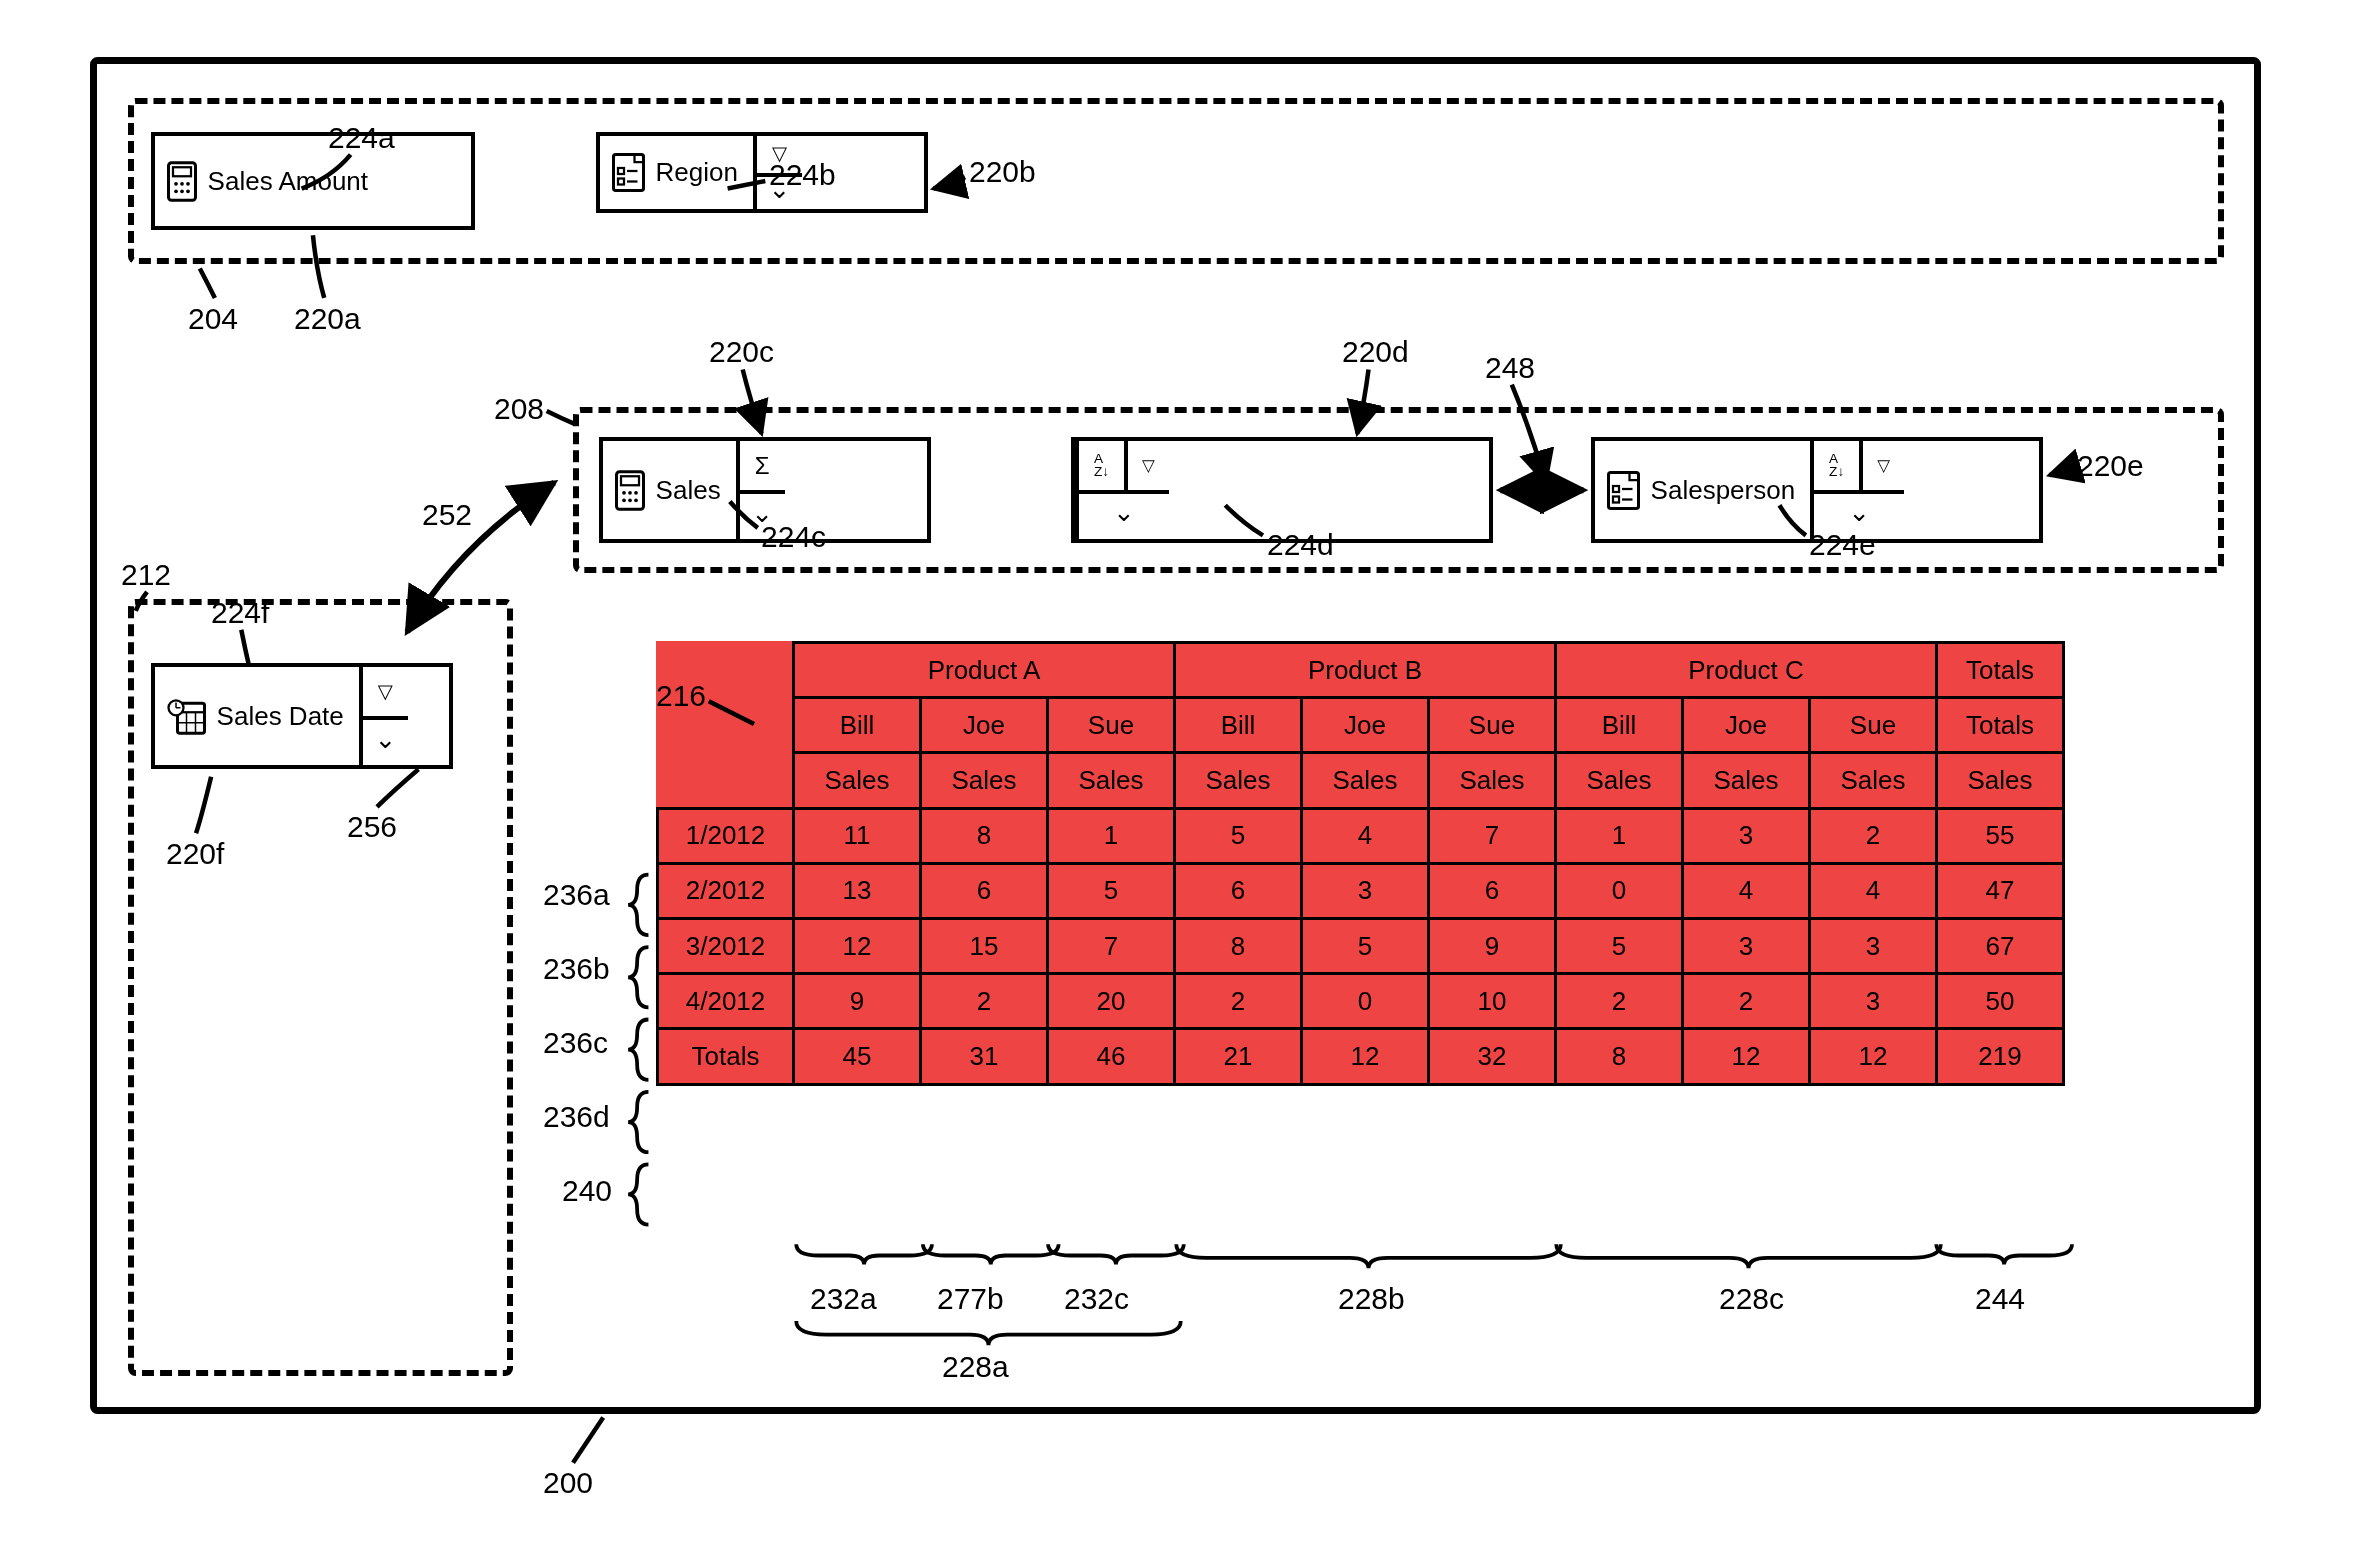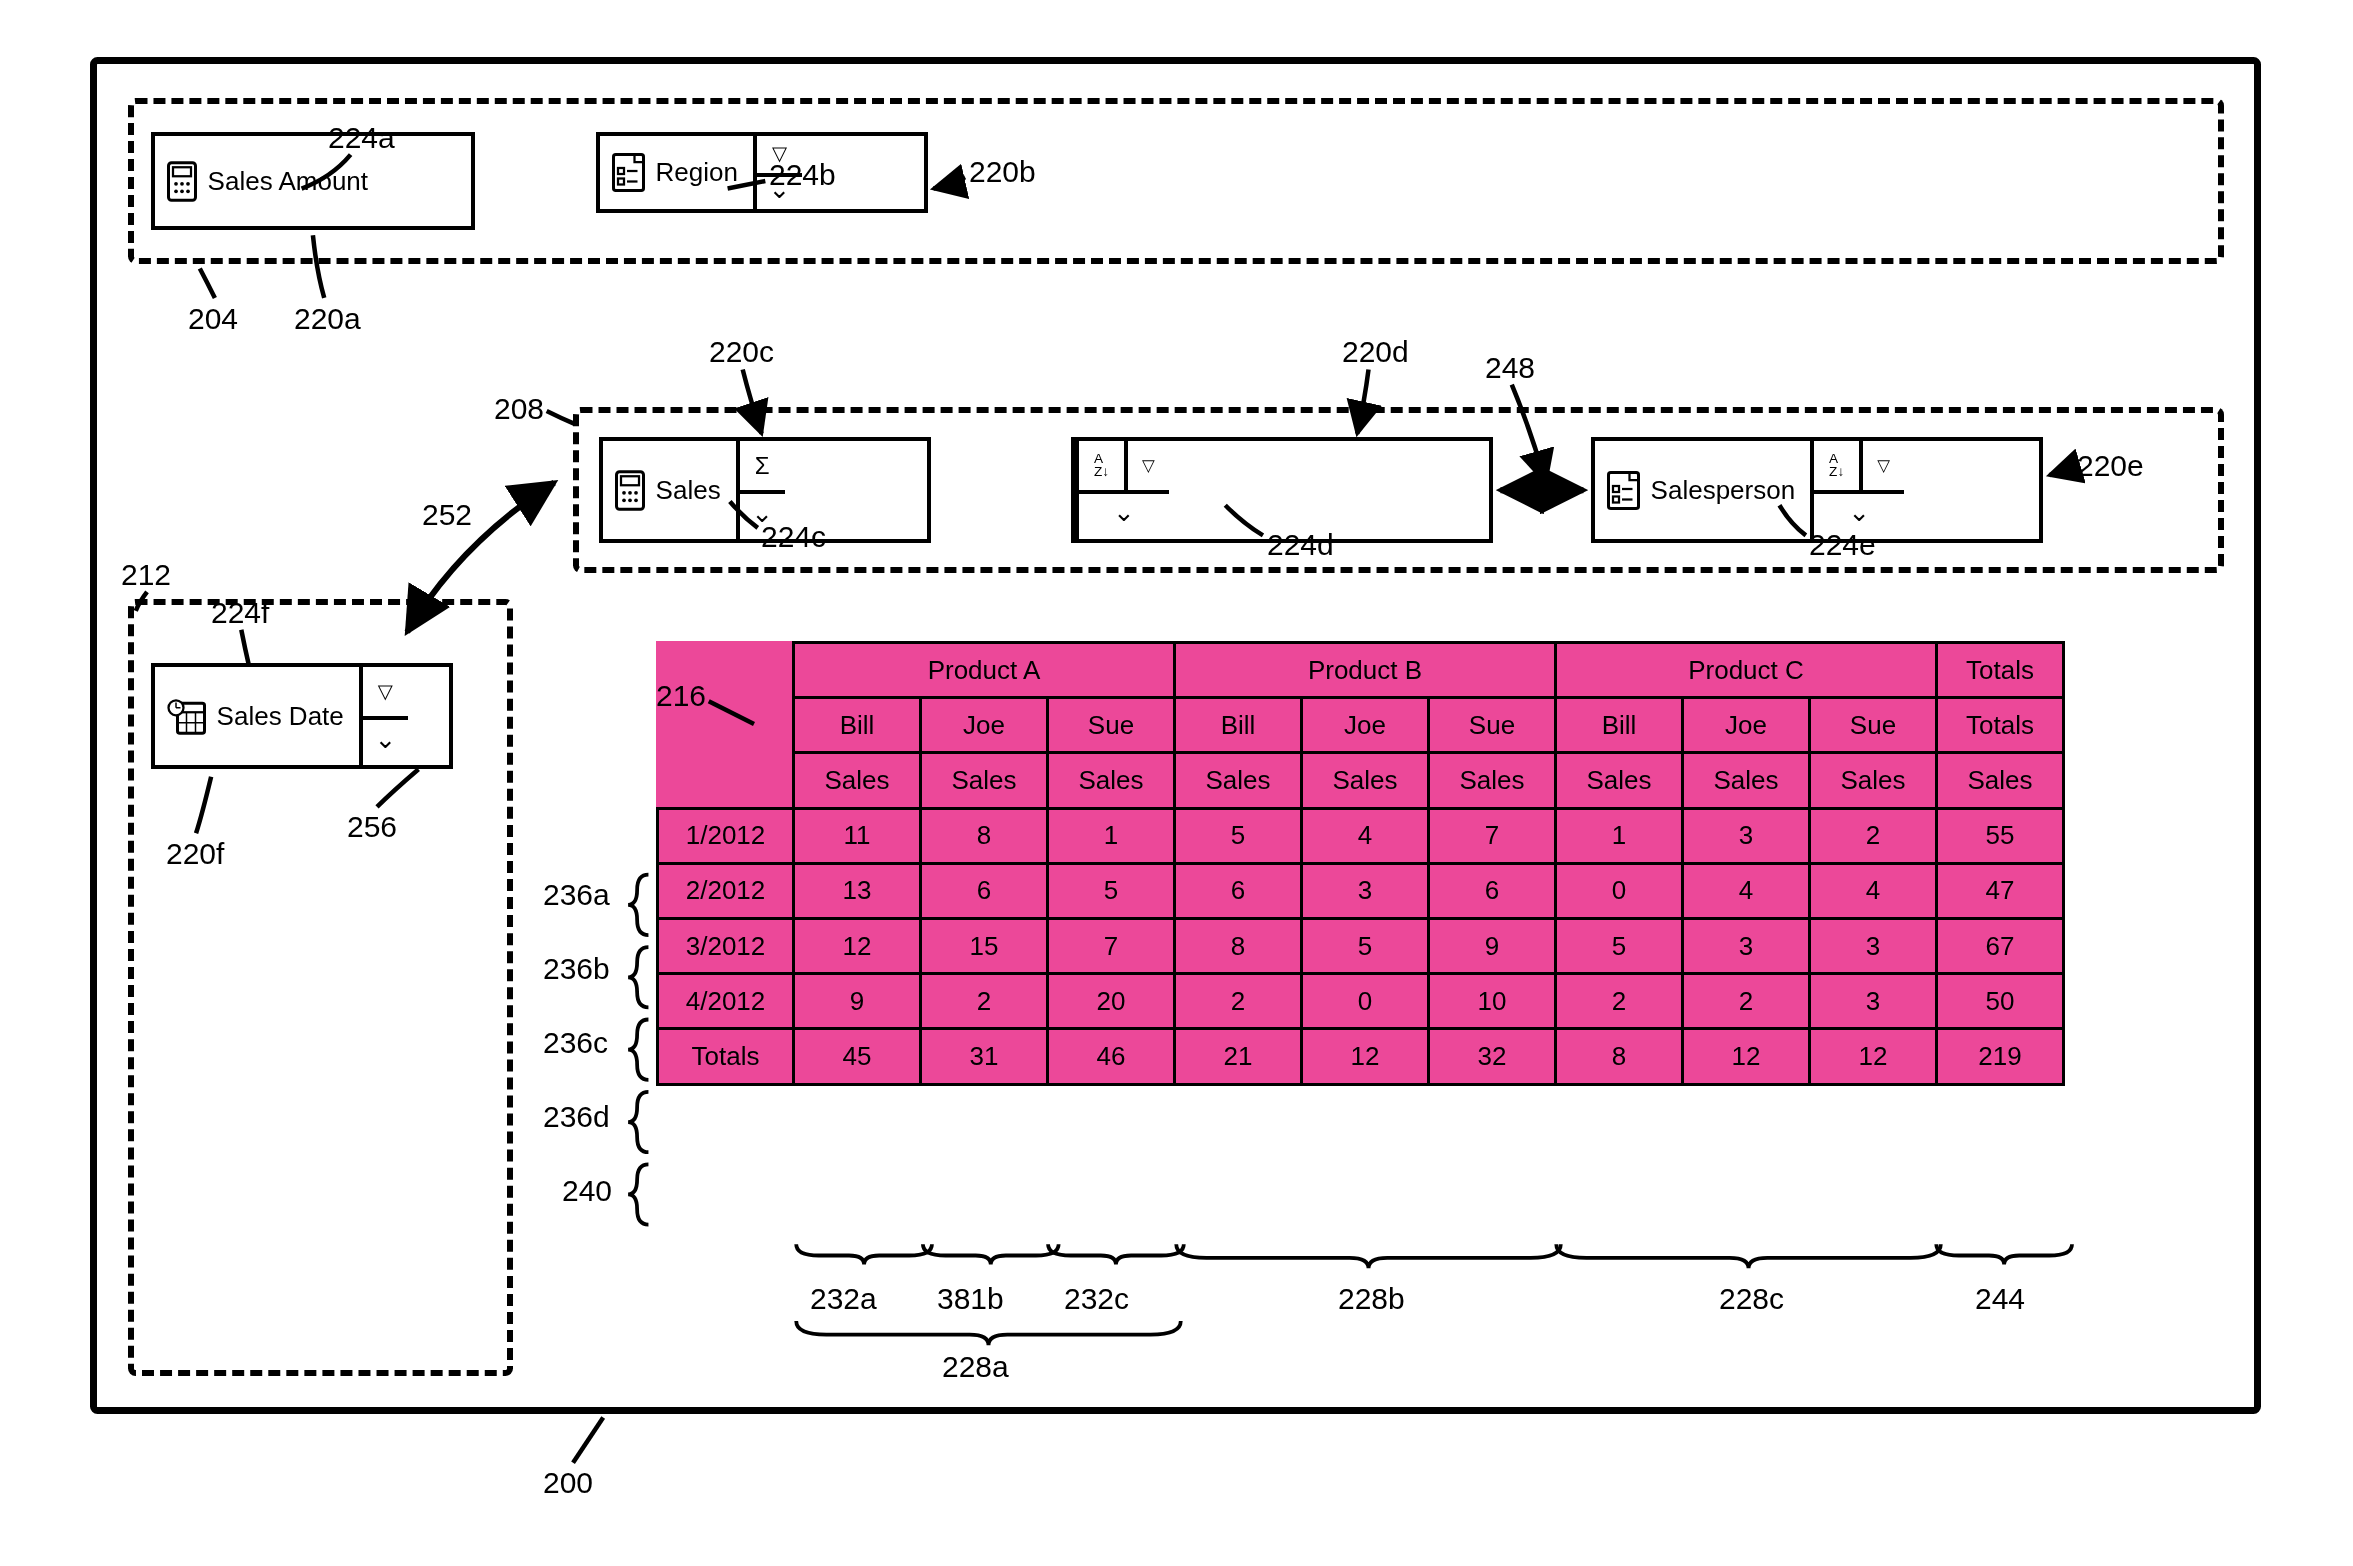--- a/index.html
+++ b/index.html
@@ -86,21 +86,21 @@
   .text { font-size: 26px; }
 
   
   .lbl { position: absolute; font-size: 30px; white-space: nowrap; }
   svg.overlay { position: absolute; left:0; top:0; width:2354px; height:1567px; pointer-events: none; }
 
   
   table.data {
     position: absolute;
     border-collapse: collapse;
-    background: #ec4899;
+    background: #ef4444;
   }
   table.data th, table.data td {
     border: 3.8px solid #000;
     padding: 10.6px 0;
     text-align: center;
     font-weight: normal;
     font-size: 26px;
   }
   table.data th { font-weight: normal; }
 
@@ -396,21 +396,21 @@
 
   <div class="lbl" style="left:656px; top:679px;">216</div>
 
   <div class="lbl" style="left:543px; top:878px;">236a</div>
   <div class="lbl" style="left:543px; top:952px;">236b</div>
   <div class="lbl" style="left:543px; top:1026px;">236c</div>
   <div class="lbl" style="left:543px; top:1100px;">236d</div>
   <div class="lbl" style="left:562px; top:1174px;">240</div>
 
   <div class="lbl" style="left:810px; top:1282px;">232a</div>
-  <div class="lbl" style="left:937px; top:1282px;">381b</div>
+  <div class="lbl" style="left:937px; top:1282px;">277b</div>
   <div class="lbl" style="left:1064px; top:1282px;">232c</div>
   <div class="lbl" style="left:1338px; top:1282px;">228b</div>
   <div class="lbl" style="left:1719px; top:1282px;">228c</div>
   <div class="lbl" style="left:1975px; top:1282px;">244</div>
   <div class="lbl" style="left:942px; top:1350px;">228a</div>
 
   <div class="lbl" style="left:543px; top:1466px;">200</div>
 
   <svg class="overlay" viewBox="0 0 3122 2078">
     <defs>

